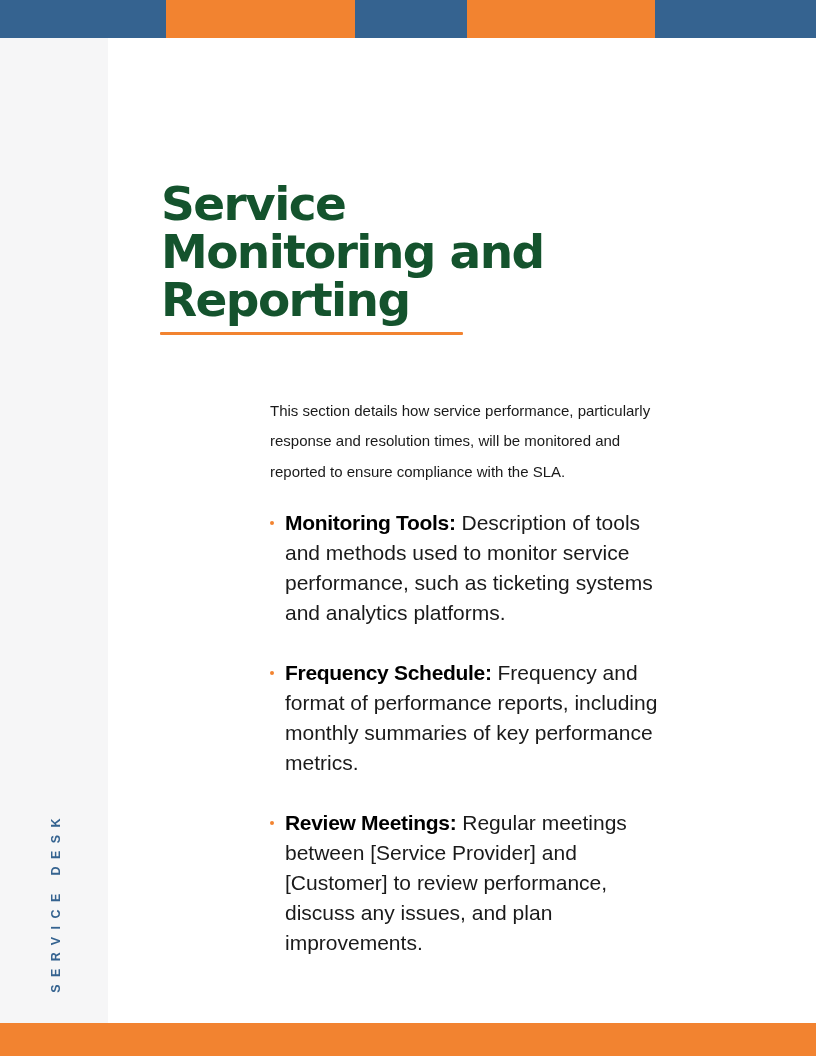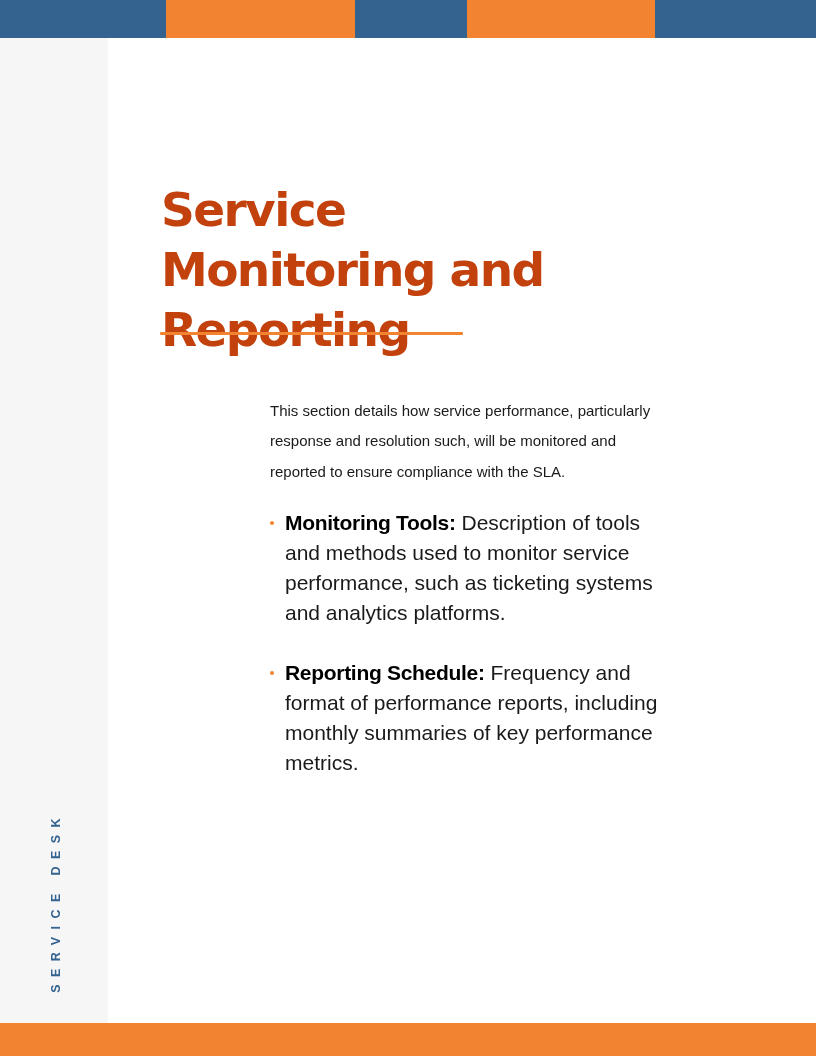--- a/index.html
+++ b/index.html
@@ -15,22 +15,22 @@
     transform: translate(-50%, -50%) rotate(-90deg);
     white-space:nowrap;
     font-family:"Liberation Sans", "DejaVu Sans", sans-serif;
     font-size:12.5px; font-weight:bold; letter-spacing:7.4px;
     color:#356390;
   }
 
   .title {
     position:absolute; left:161px; top:180px; width:460px;
     font-family:"DejaVu Sans", "Liberation Sans", sans-serif;
-    font-size:47px; line-height:60px; font-weight:bold;
-    color:#c2410c; letter-spacing:-1.6px;
+    font-size:47px; line-height:48px; font-weight:bold;
+    color:#14532d; letter-spacing:-1.6px;
   }
   .title-rule { position:absolute; left:160px; top:332px; width:303px; height:3px; background:#f28330; border-radius:1px; }
 
   .content { position:absolute; left:270px; top:396px; width:400px; }
   .intro { font-size:15px; line-height:30.3px; color:#1a1a1a; }
 
   .bullets { list-style:none; margin-top:21px; }
   .bullet { position:relative; padding-left:15px; font-size:21px; line-height:30.1px; color:#1a1a1a; margin-bottom:29.5px; }
   .bullet-dot { position:absolute; left:0px; top:13px; width:4px; height:4px; border-radius:50%; }
   .bullet-term { font-weight:bold; color:#000; letter-spacing:-0.3px; }
@@ -48,27 +48,31 @@
   <div class="seg" style="left:655px;width:161px;background:#356390;"></div>
 </div>
 
 <div class="sidebar"></div>
 <div class="sidebar-label">SERVICE DESK</div>
 
 <h1 class="title">Service Monitoring and Reporting</h1>
 <div class="title-rule"></div>
 
 <div class="content">
-  <p class="intro">This section details how service performance, particularly response and resolution such, will be monitored and reported to ensure compliance with the SLA.</p>
+  <p class="intro">This section details how service performance, particularly response and resolution times, will be monitored and reported to ensure compliance with the SLA.</p>
 
   <ul class="bullets">
     <li class="bullet">
       <span class="bullet-dot" style="background:#f28330;"></span>
       <span class="bullet-term">Monitoring Tools:</span><span> Description of tools and methods used to monitor service performance, such as ticketing systems and analytics platforms.</span>
     </li>
     <li class="bullet">
       <span class="bullet-dot" style="background:#f28330;"></span>
-      <span class="bullet-term">Reporting Schedule:</span><span> Frequency and format of performance reports, including monthly summaries of key performance metrics.</span>
+      <span class="bullet-term">Frequency Schedule:</span><span> Frequency and format of performance reports, including monthly summaries of key performance metrics.</span>
+    </li>
+    <li class="bullet">
+      <span class="bullet-dot" style="background:#f28330;"></span>
+      <span class="bullet-term">Review Meetings:</span><span> Regular meetings between [Service Provider] and [Customer] to review performance, discuss any issues, and plan improvements.</span>
     </li>
   </ul>
 </div>
 
 <div class="bottom-bar" style="background:#f28330;"></div>
 
 </body></html>

